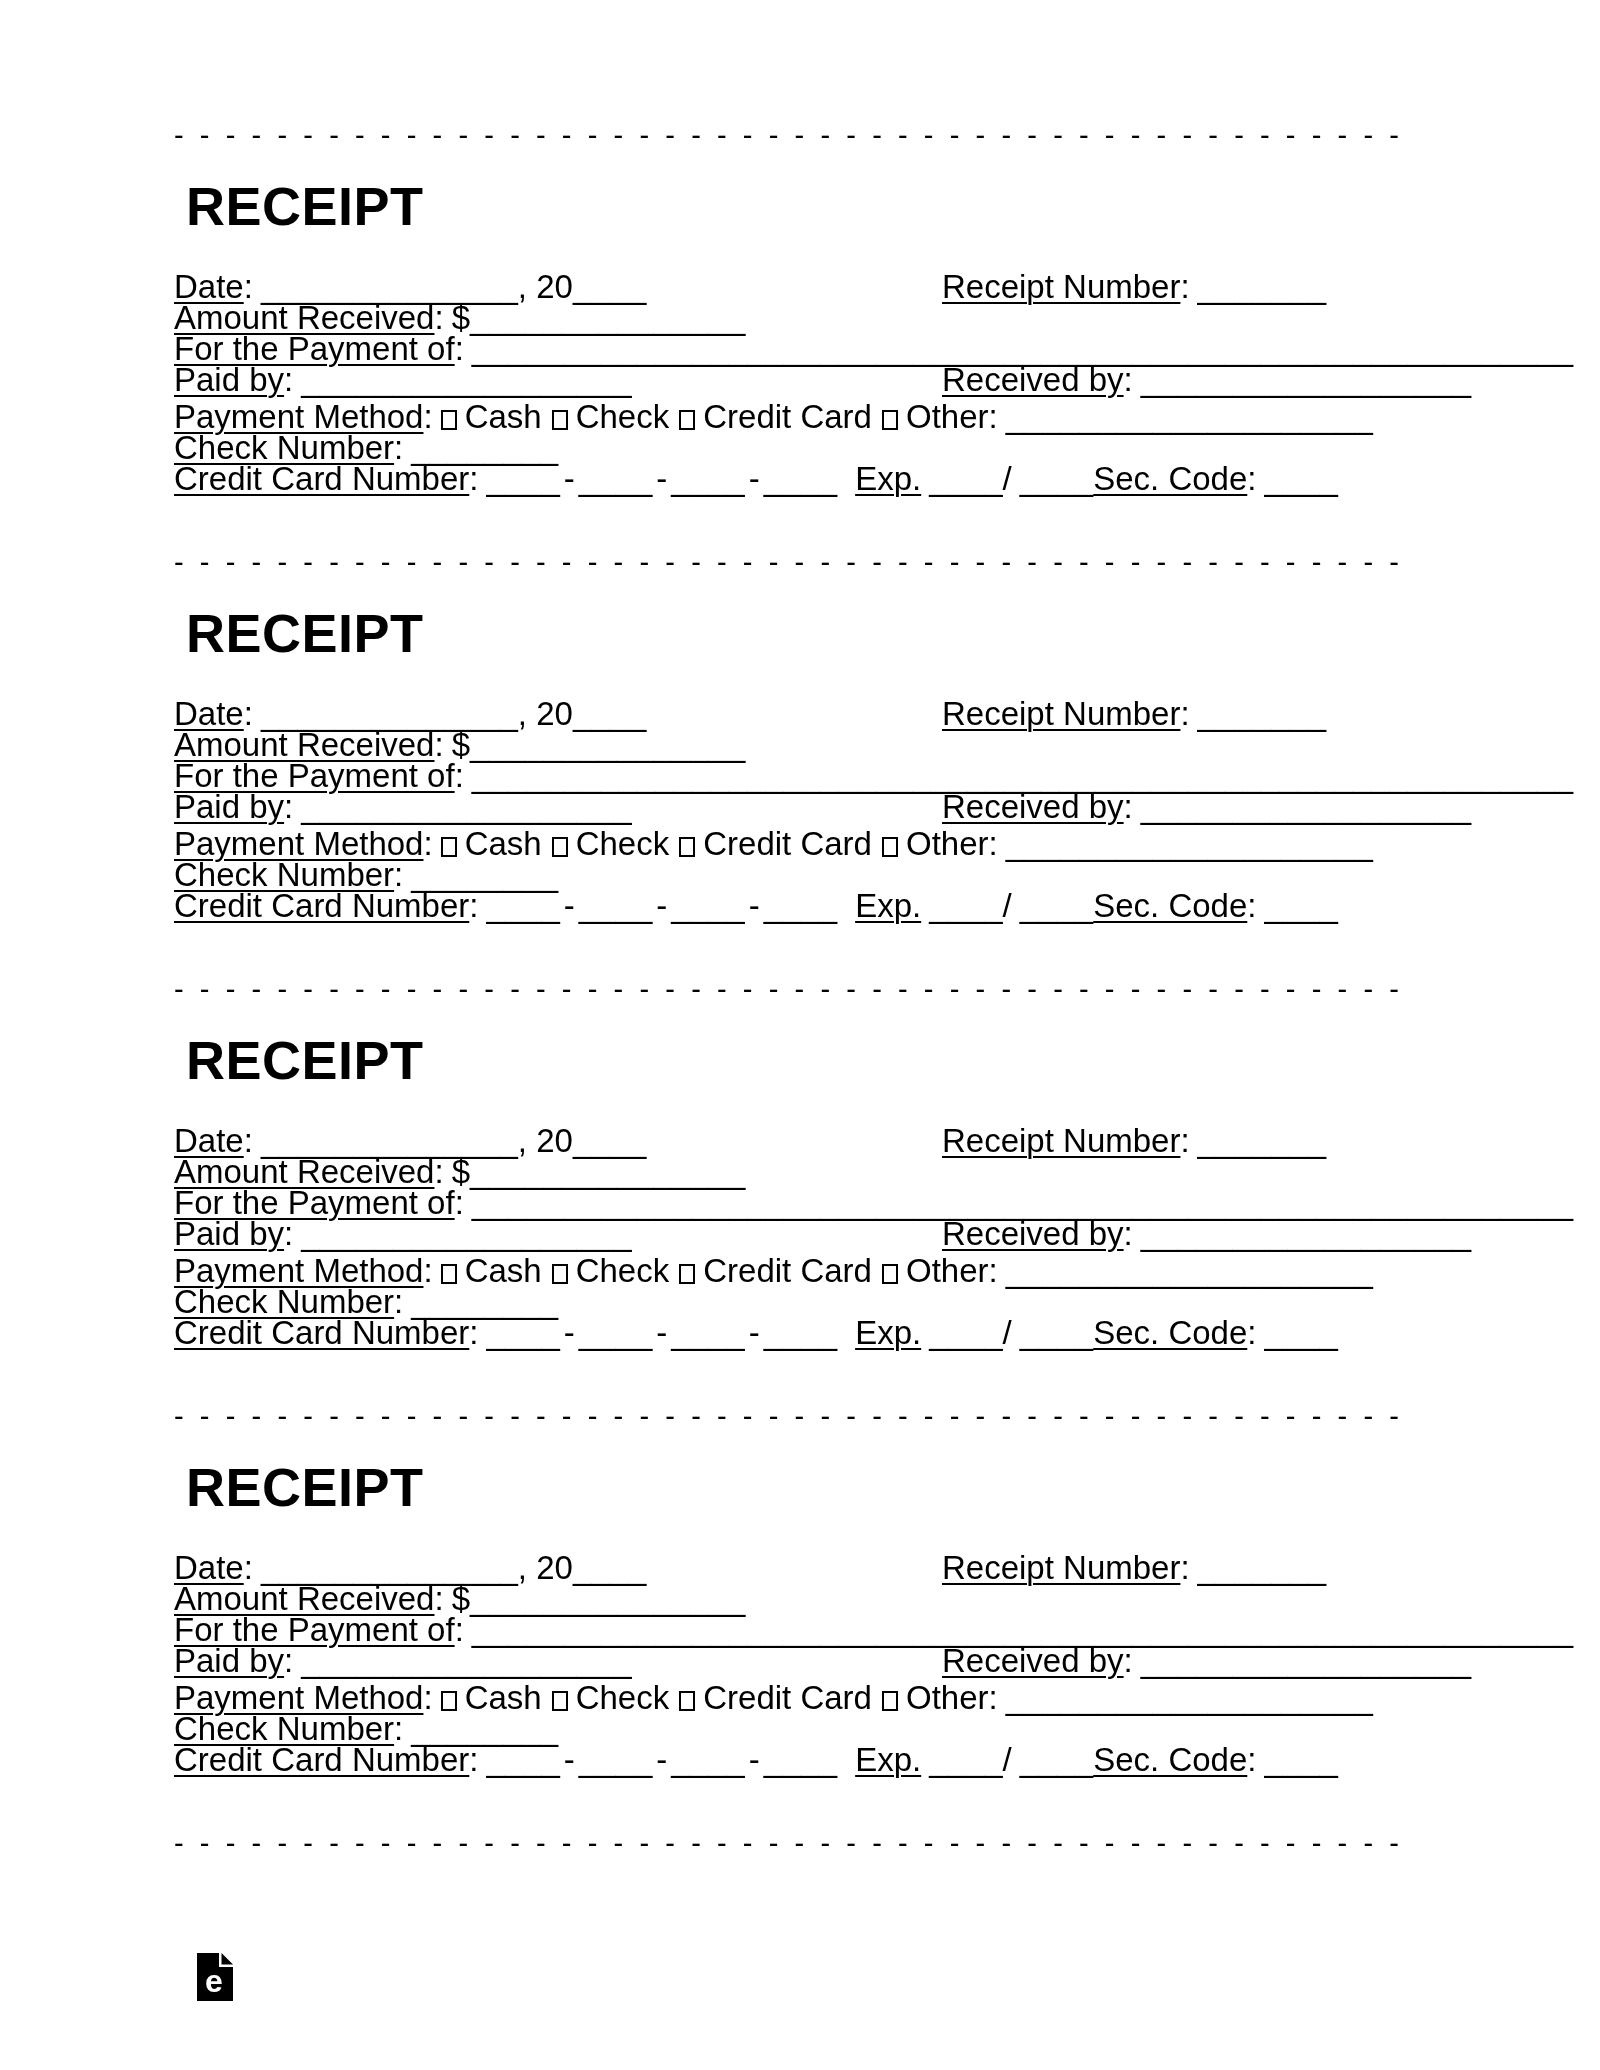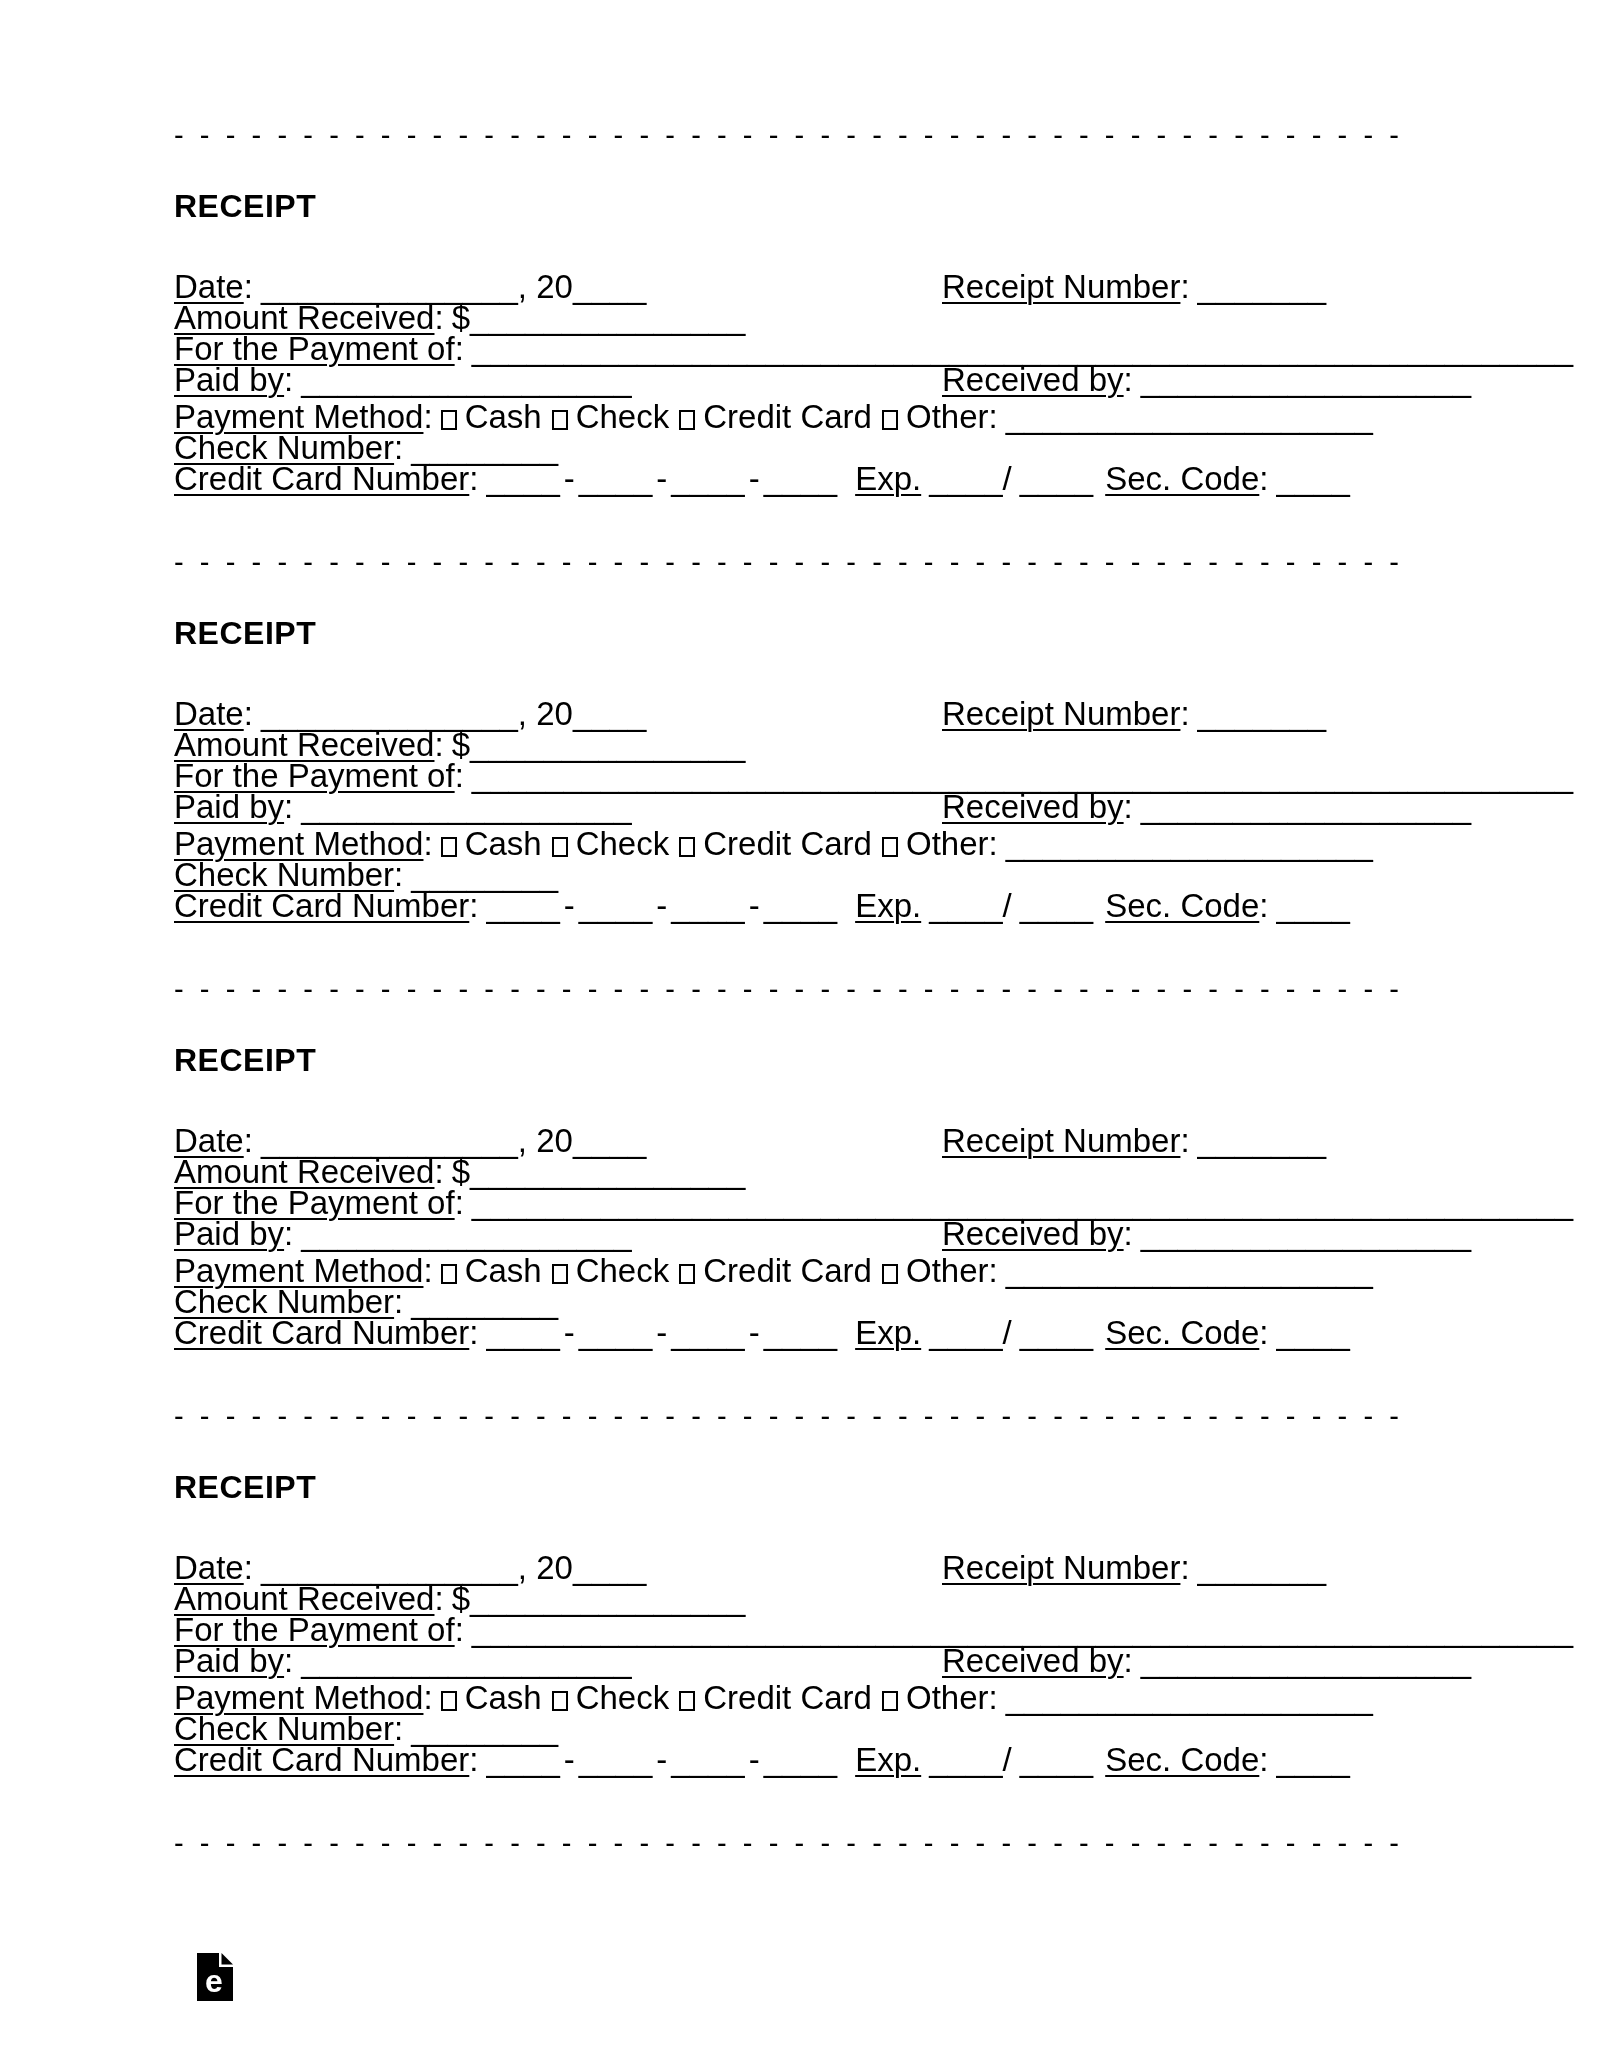--- a/index.html
+++ b/index.html
@@ -9,38 +9,38 @@
   }
   .page{position:relative;width:1600px;height:2070px;background:#ffffff;overflow:hidden}
   .content{position:absolute;left:174px;top:0;width:1234px;height:2070px}
   .sep{
     position:absolute;left:0;font-size:29px;line-height:30px;
     letter-spacing:16.2px;white-space:nowrap;color:#000;
   }
   .block{position:absolute;left:0;width:1234px;height:427px}
   .block .sep{top:0}
   .title{
-    position:absolute;top:63px;left:0;margin:0;
-    font-size:32px;line-height:47px;font-weight:bold;letter-spacing:.5px;
+    position:absolute;top:63px;left:12px;margin:0;
+    font-size:54px;line-height:47px;font-weight:bold;letter-spacing:.5px;
   }
   .rows{position:absolute;top:151px;left:0;width:1234px;font-size:33px;line-height:31px}
   .row{position:relative;white-space:nowrap}
   .gap-before{margin-top:6px}
   .right{position:absolute;left:768px;top:0}
   .lbl{text-decoration:underline;text-decoration-thickness:2px;text-underline-offset:4px}
   .colon{margin-right:8px}
   .blank{white-space:nowrap}
   .cb{
     display:inline-block;width:16px;height:20px;border:2px solid #000;
     box-sizing:border-box;vertical-align:-2px;margin-right:8px;background:#fff;
   }
   .opt{margin-right:10px}
   .ml8{margin-left:8px}
   .ml10{margin-left:18px}
-  .ml12{margin-left:12px}
+  .ml12{}
   .ccd{margin:0 4px}
   .logo{position:absolute;left:197px;top:1953px;width:36px;height:48px}
   .logo text{font-family:"Liberation Sans","DejaVu Sans",sans-serif}
 </style>
 </head>
 <body>
 
 <div class="page">
   <div class="content">
 

